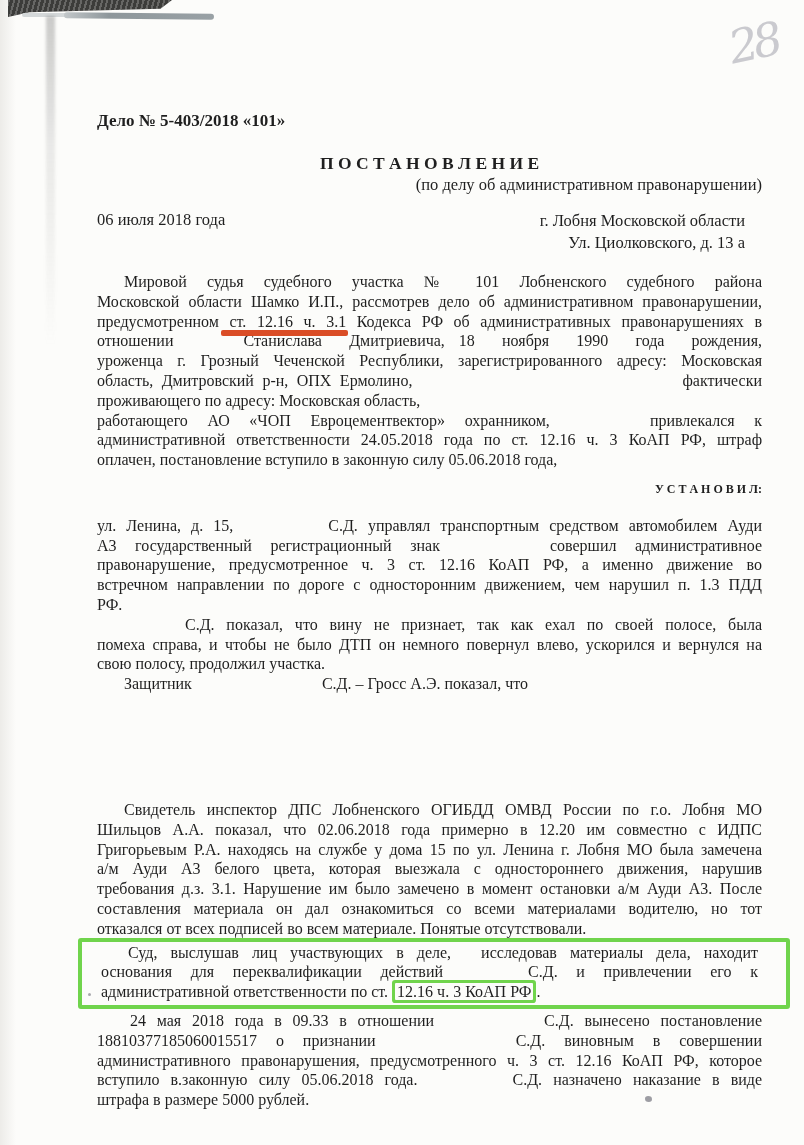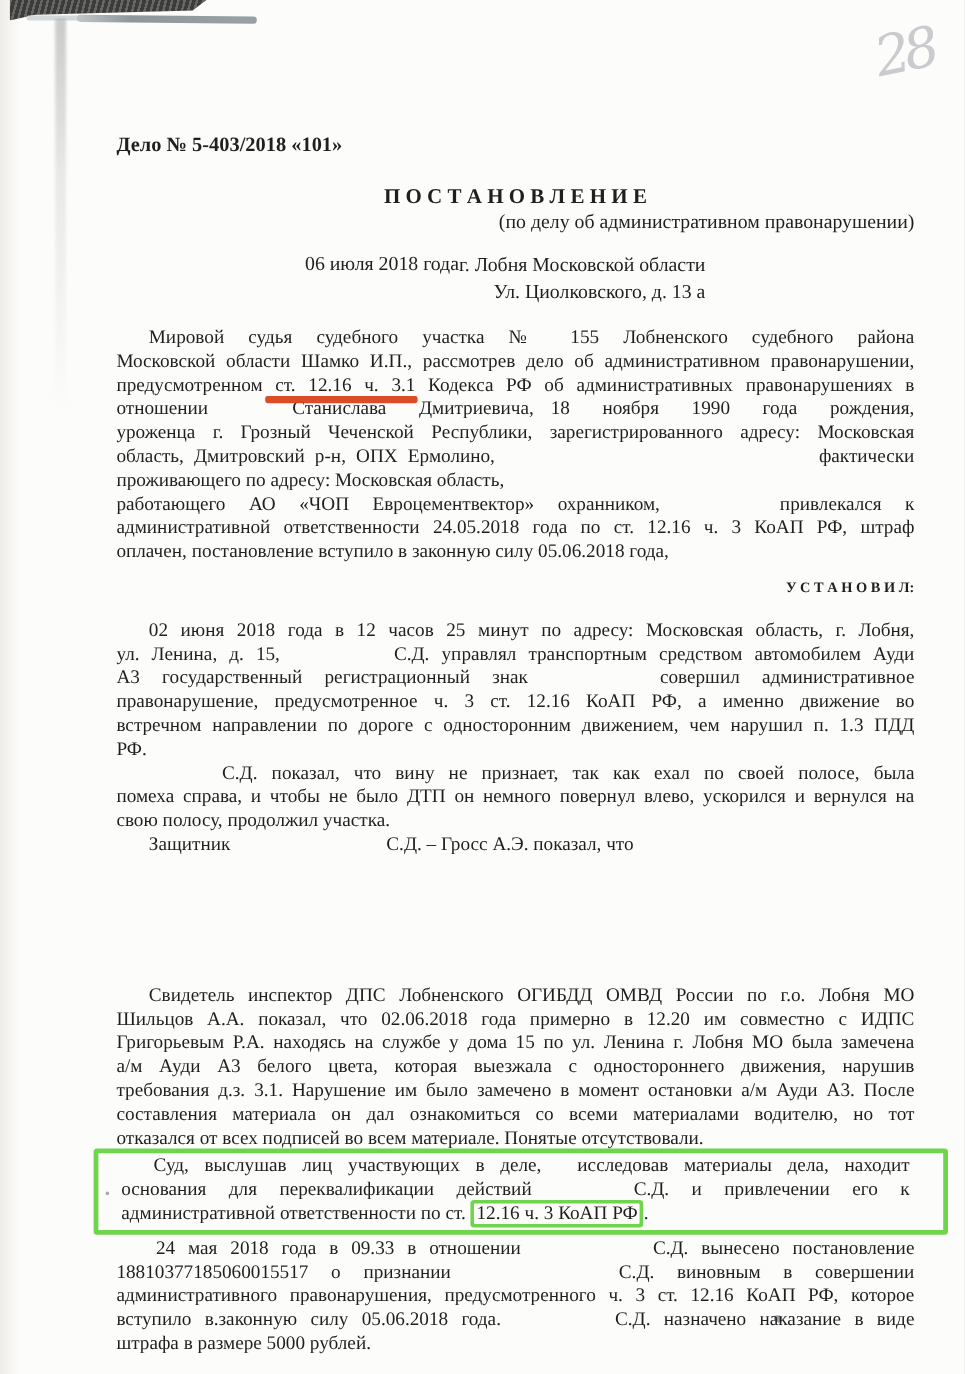--- a/index.html
+++ b/index.html
@@ -10,21 +10,21 @@
   }
   .page::before {
     content:""; position:absolute; inset:0; pointer-events:none;
     background:linear-gradient(90deg, rgba(175,170,162,.20), rgba(0,0,0,0) 16px);
   }
   .content { position:absolute; left:97px; top:73px; width:665px; }
 
   .case-number { font-weight:bold; font-size:17px;margin-top:38px; }
   .doc-title   { text-align:center; font-weight:bold; font-size:17.5px; margin-top:22px; }
   .doc-subtitle{ text-align:right; font-size:16.5px; margin-top:1px; }
-  .date-place  { display:flex; justify-content:center; margin-top:15px; font-size:16.5px; }
+  .date-place  { display:flex; justify-content:space-between; margin-top:15px; font-size:16.5px; }
   .place       { text-align:right; line-height:21.5px; margin-right:17px; }
 
   .sec  { font-size:16px; line-height:19.8px; }
   .line { min-height:19.8px; }
   .line.just { text-align:justify; text-align-last:justify; }
   .gap  { display:inline-block; height:1px; }
 
   .sec-intro   { margin-top:19px; }
   .sec-heading { text-align:right; font-weight:bold; font-size:12px;
                  margin-top:10px; margin-bottom:16px; }
@@ -90,34 +90,33 @@
     <div class="date-place">
       <div class="date">06 июля 2018 года</div>
       <div class="place">
         <div>г. Лобня Московской области</div>
         <div>Ул. Циолковского, д. 13 а</div>
       </div>
     </div>
 
     <div>
         <div class="sec sec-intro">
-          <div class="line just"><span class="gap" style="width: 27px;"></span><span>Мировой судья судебного участка № 155 Лобненского судебного района</span></div>
+          <div class="line just"><span class="gap" style="width: 27px;"></span><span>Мировой судья судебного участка № 101 Лобненского судебного района</span></div>
           <div class="line just"><span>Московской области Шамко И.П., рассмотрев дело об административном правонарушении,</span></div>
           <div class="line just"><span>предусмотренном </span><span class="red-ul">ст. 12.16 ч. 3.1</span><span> Кодекса РФ об административных правонарушениях в</span></div>
           <div class="line just"><span>отношении</span><span class="gap" style="width: 70px;"></span><span>Станислава Дмитриевича,</span><span class="gap" style="width: 14px;"></span><span>18 ноября 1990 года рождения,</span></div>
           <div class="line just"><span>уроженца г. Грозный Чеченской Республики, зарегистрированного адресу: Московская</span></div>
           <div class="line just"><span>область, Дмитровский р-н, ОПХ Ермолино,</span><span class="gap" style="width: 270px;"></span><span>фактически</span></div>
           <div class="line"><span>проживающего по адресу: Московская область,</span></div>
           <div class="line just"><span>работающего АО «ЧОП Евроцементвектор» охранником,</span><span class="gap" style="width: 100px;"></span><span>привлекался к</span></div>
           <div class="line just"><span>административной ответственности 24.05.2018 года по ст. 12.16 ч. 3 КоАП РФ, штраф</span></div>
           <div class="line"><span>оплачен, постановление вступило в законную силу 05.06.2018 года,</span></div>
         </div>
         <div class="sec sec-heading">У С Т А Н О В И Л:</div>
         <div class="sec ">
-          <div class="line just"><span class="gap" style="width: 27px;"></span><span>02 июня 2018 года в 12 часов 25 минут по адресу: Московская область, г. Лобня,</span></div>
           <div class="line just"><span>ул. Ленина, д. 15,</span><span class="gap" style="width: 95px;"></span><span>С.Д. управлял транспортным средством автомобилем Ауди</span></div>
           <div class="line just"><span>А3 государственный регистрационный знак</span><span class="gap" style="width: 110px;"></span><span>совершил административное</span></div>
           <div class="line just"><span>правонарушение, предусмотренное ч. 3 ст. 12.16 КоАП РФ, а именно движение во</span></div>
           <div class="line just"><span>встречном направлении по дороге с односторонним движением, чем нарушил п. 1.3 ПДД</span></div>
           <div class="line"><span>РФ.</span></div>
         </div>
         <div class="sec ">
           <div class="line just"><span class="gap" style="width: 88px;"></span><span>С.Д. показал, что вину не признает, так как ехал по своей полосе, была</span></div>
           <div class="line just"><span>помеха справа, и чтобы не было ДТП он немного повернул влево, ускорился и вернулся на</span></div>
           <div class="line"><span>свою полосу, продолжил участка.</span></div>

